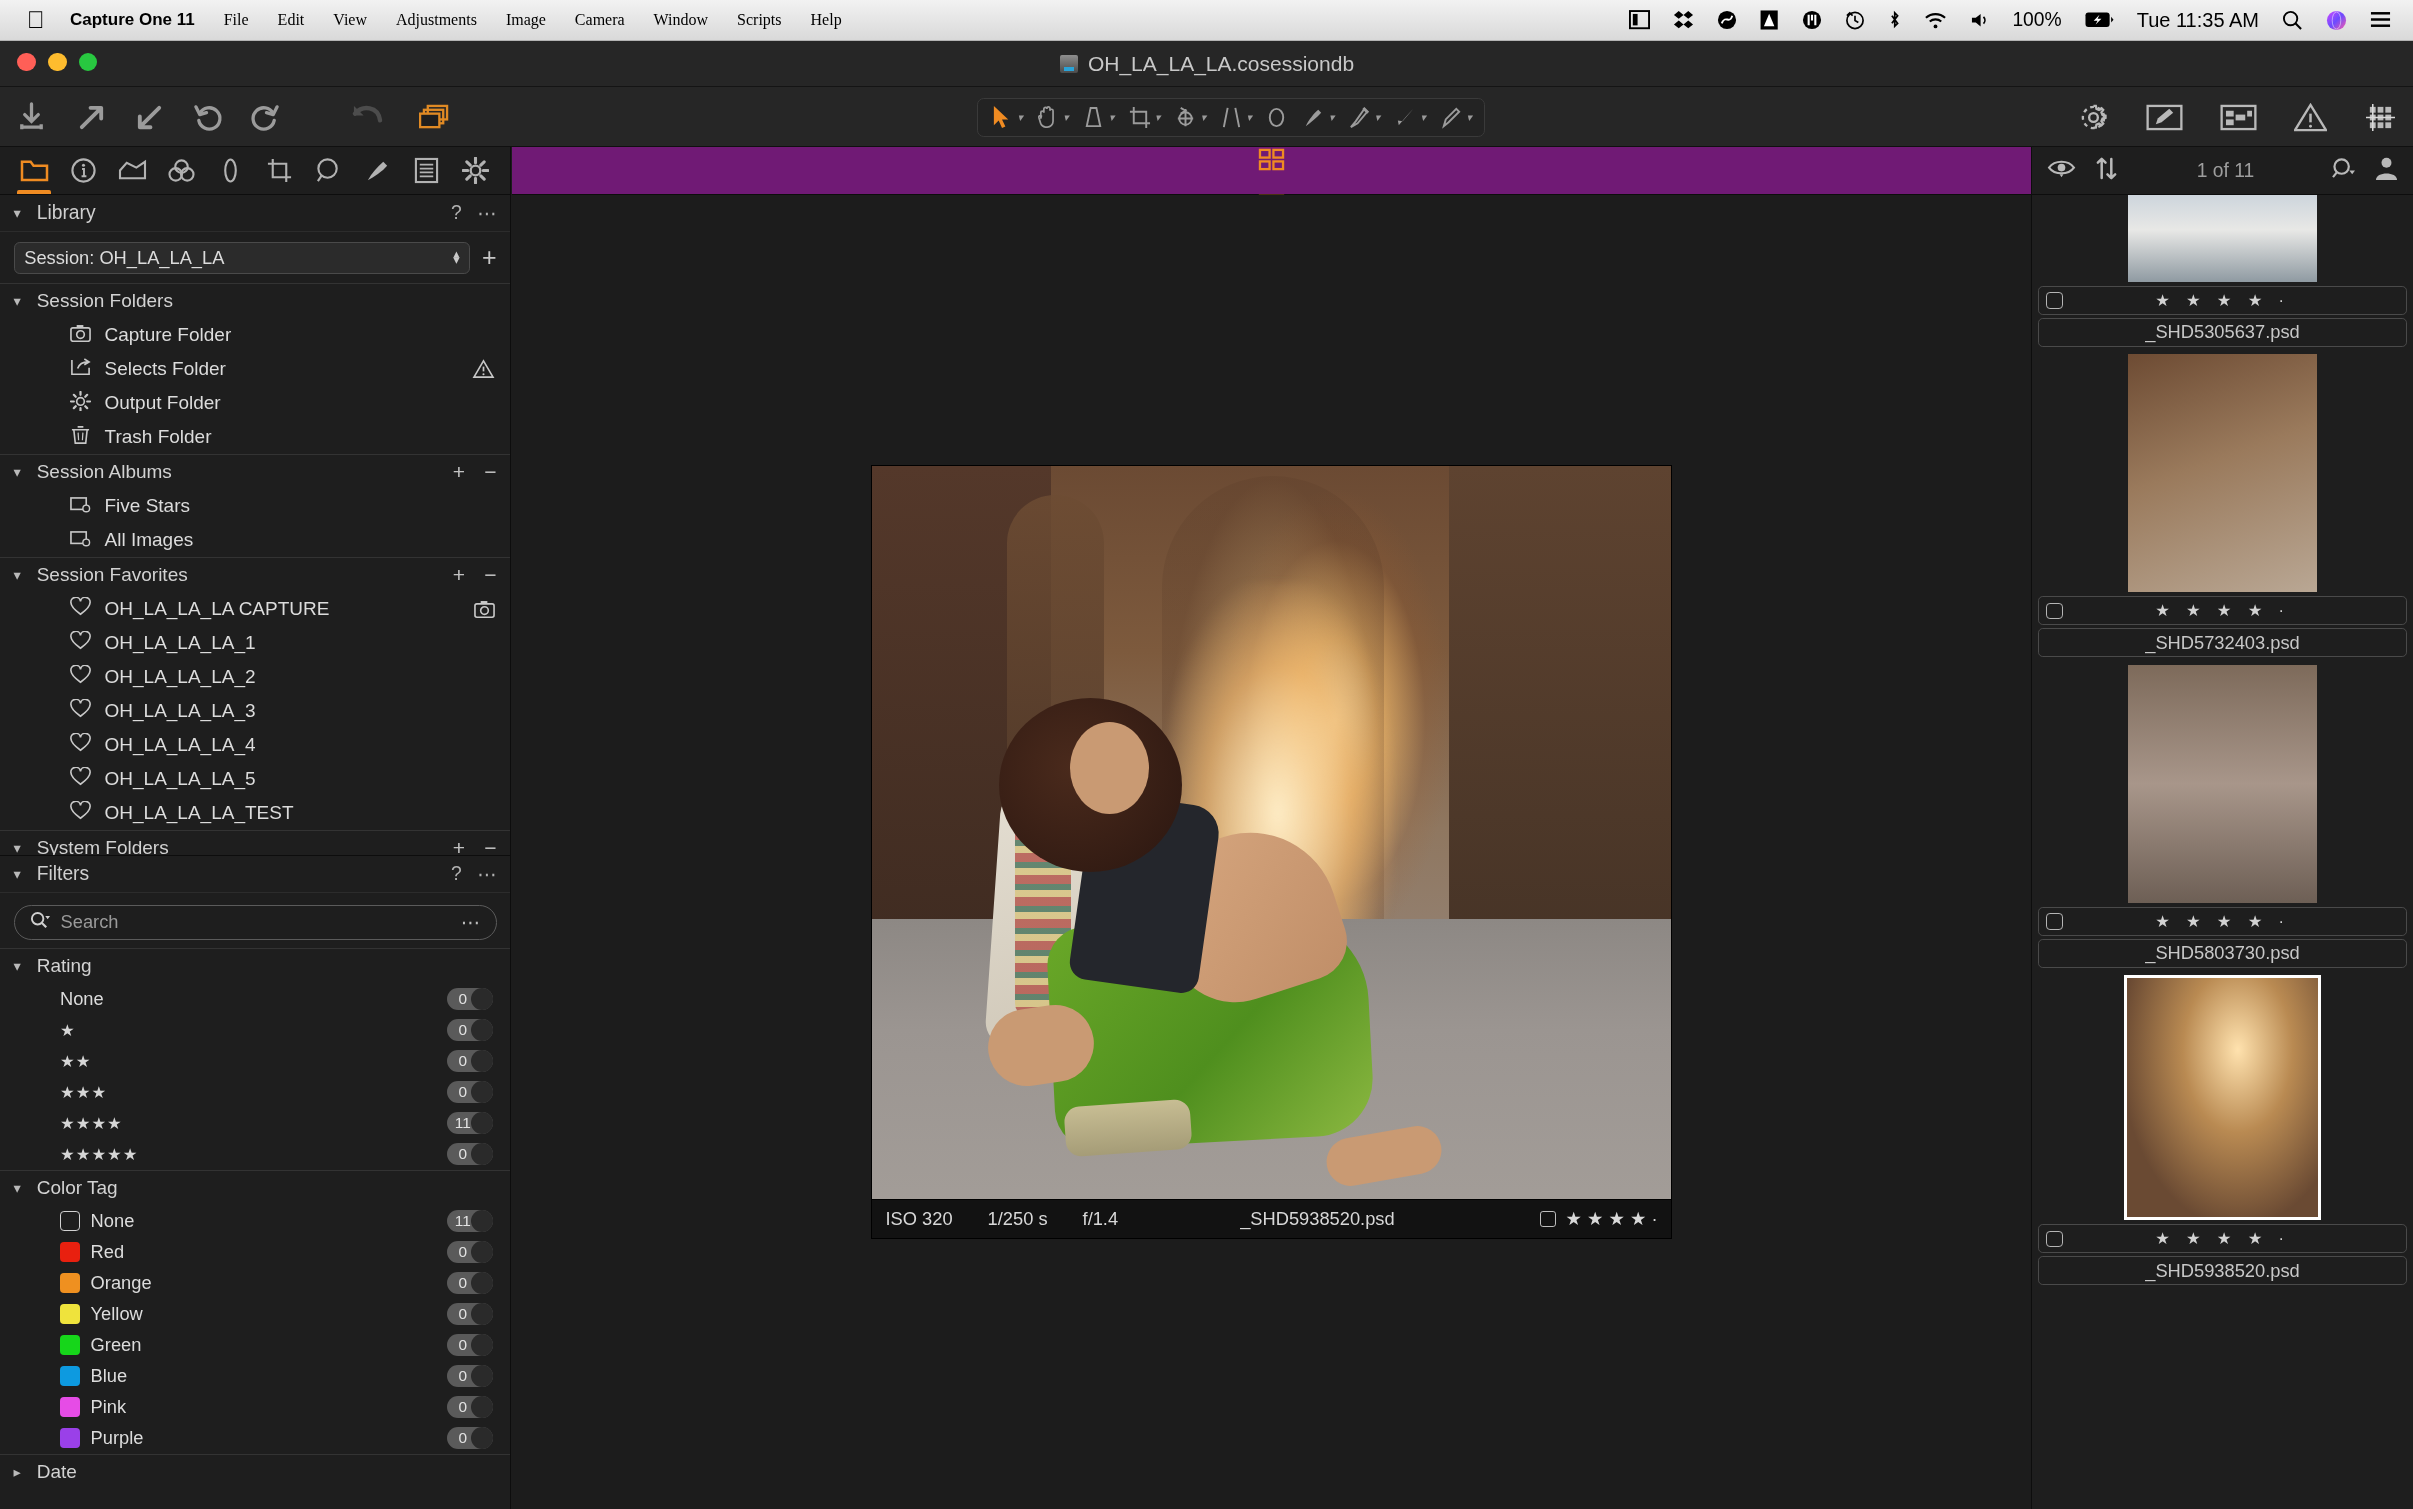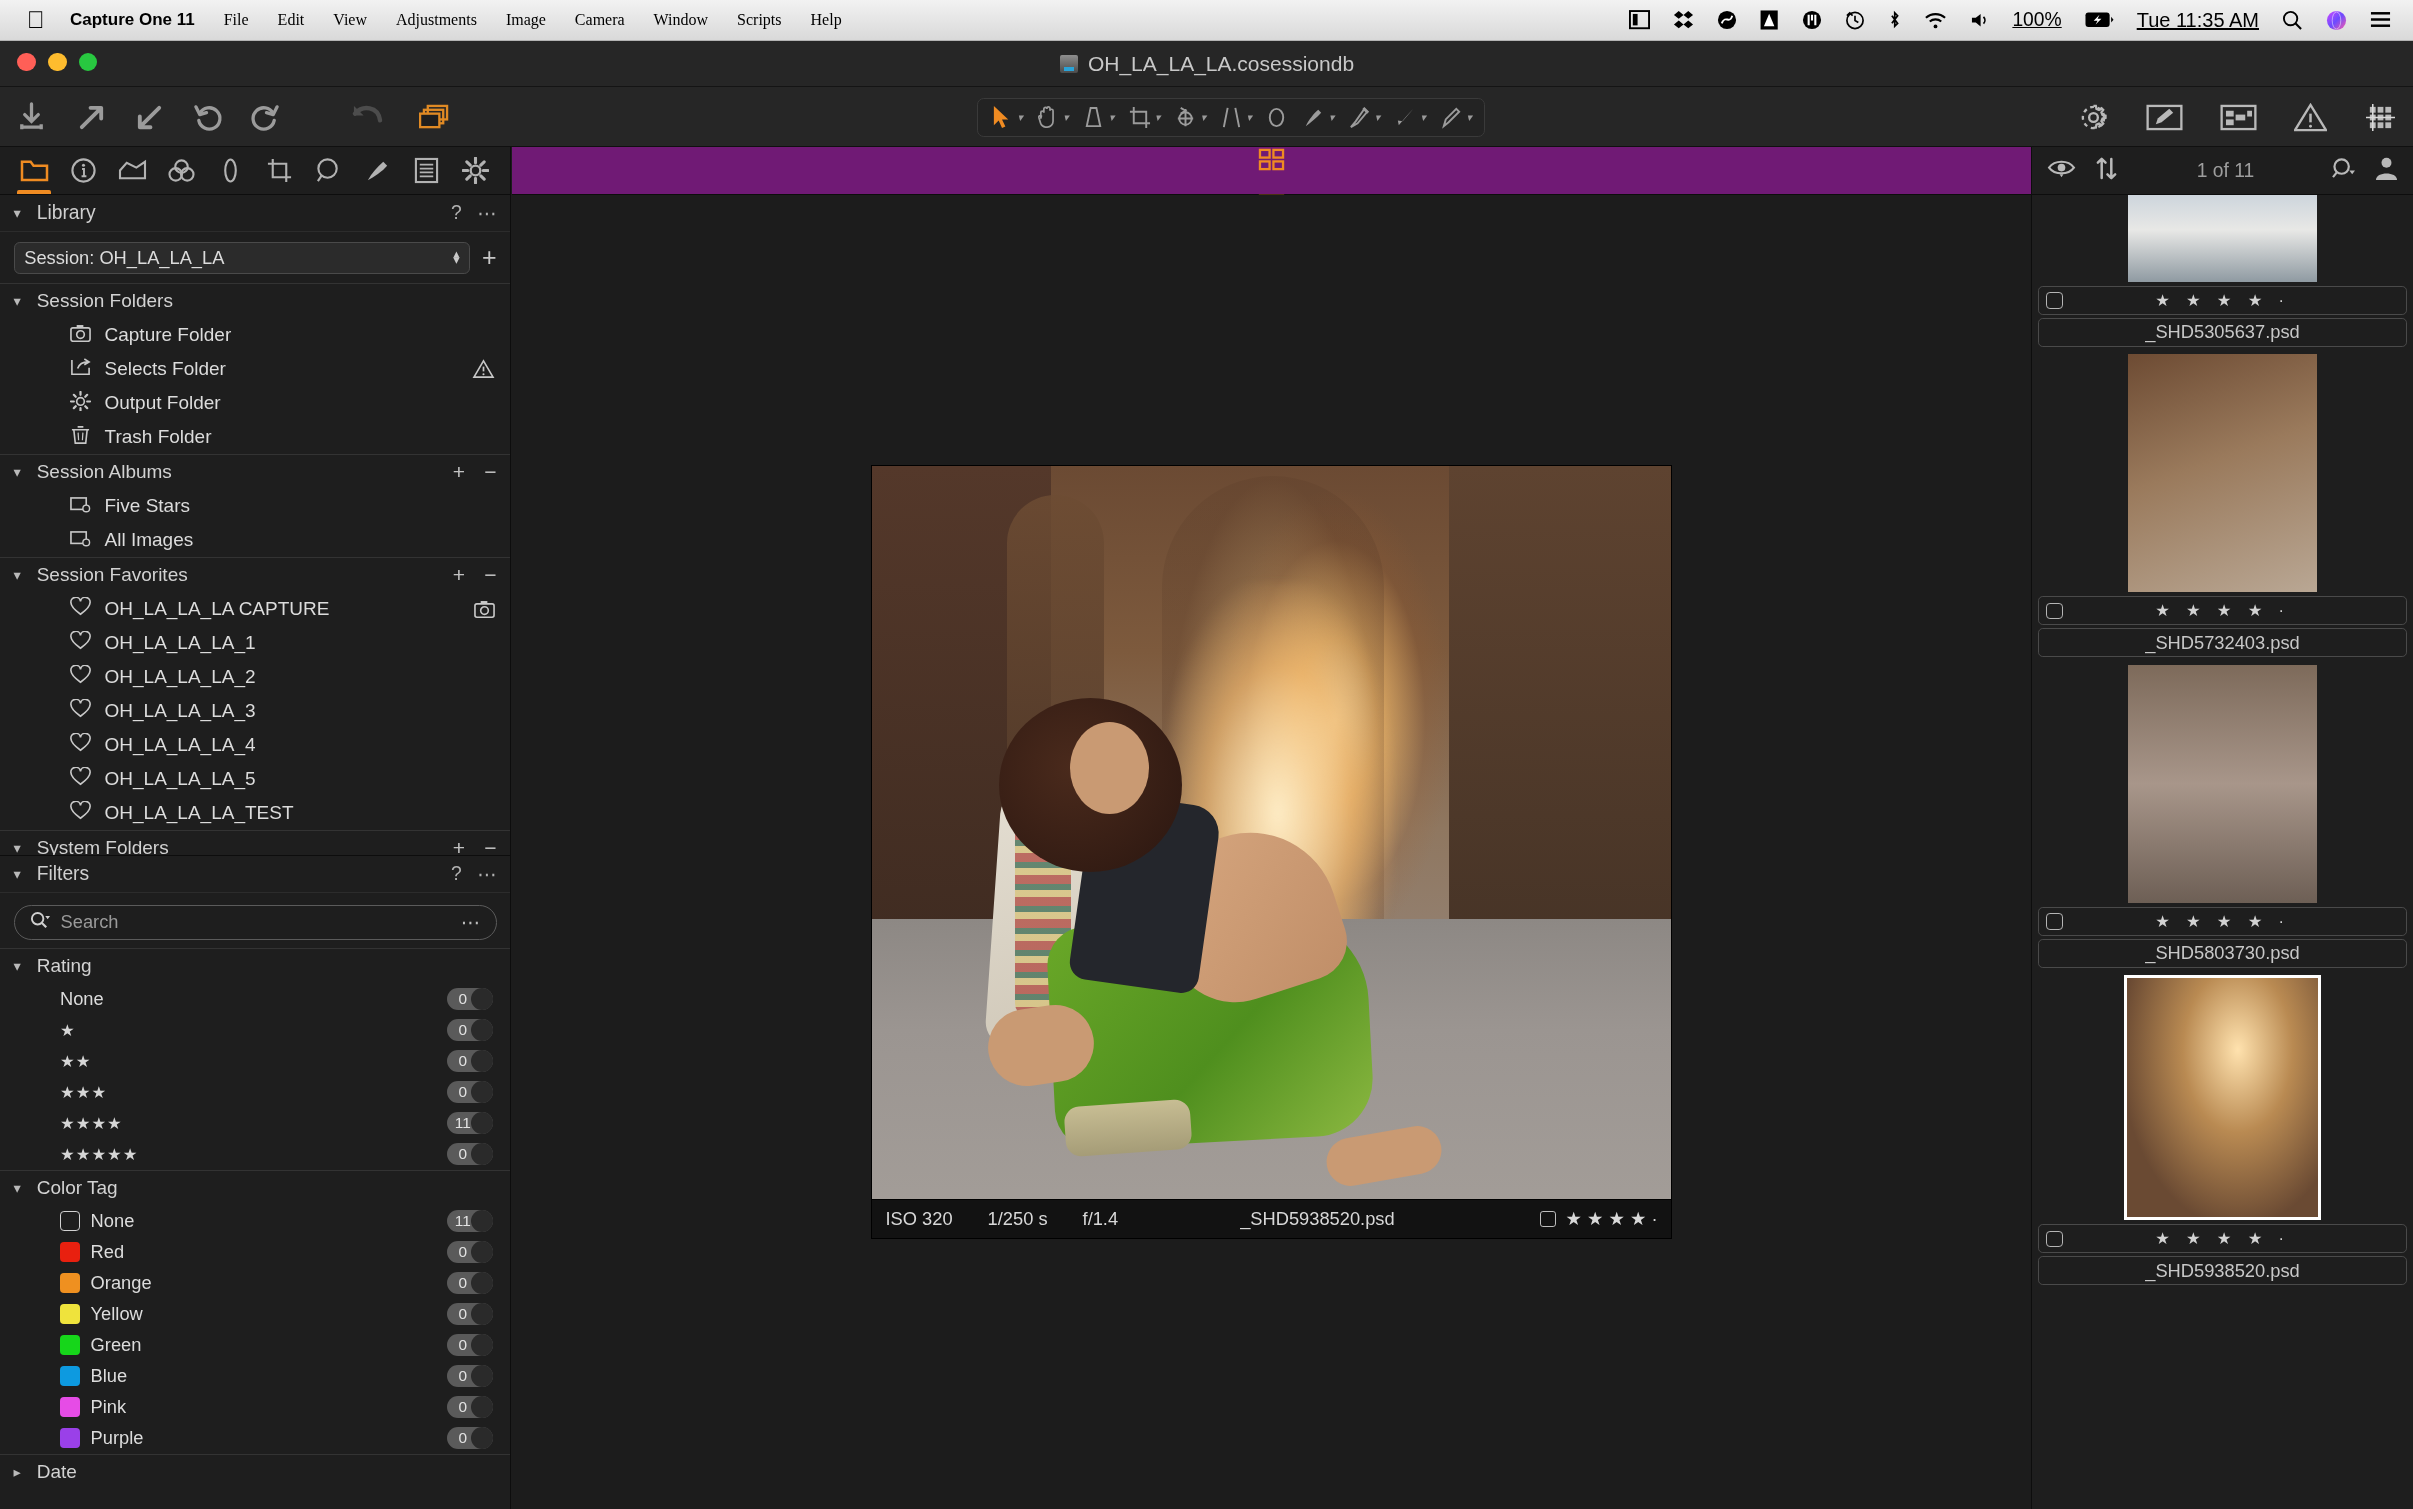--- a/index.html
+++ b/index.html
@@ -17,21 +17,21 @@
     background: linear-gradient(180deg,#f2f2f2 0%,#d9d9d9 100%);
     border-bottom: 1px solid #b3b3b3;
     display: flex; align-items: center;
     color: #000;
     font-size: 20px;
     z-index: 50;
   }
   .mb-apple { margin: 0 25px 0 27px; font-size: 24px; line-height: 1; }
   .mb-app { font-weight: bold; font-size: 17px; margin-right: 29px; }
   .mb-item { margin-right: 29px; font-size: 16px; white-space: nowrap; font-family: Liberation Serif, serif; }
-  .mb-right { margin-left: auto; display: flex; align-items: center; gap: 23px; padding-right: 23px; text-decoration: underline; }
+  .mb-right { margin-left: auto; display: flex; align-items: center; gap: 23px; padding-right: 23px; }
   .mb-right .ic { display:inline-flex; align-items:center; justify-content:center; }
   .mb-clock { font-size: 20px; }
   .mb-pct { font-size: 19.3px; }
 
   
   .win {
     position: absolute; top: 41px; left: 0; width: 2414px; height: 1469px;
     background: #1c1c1c;
   }
 

